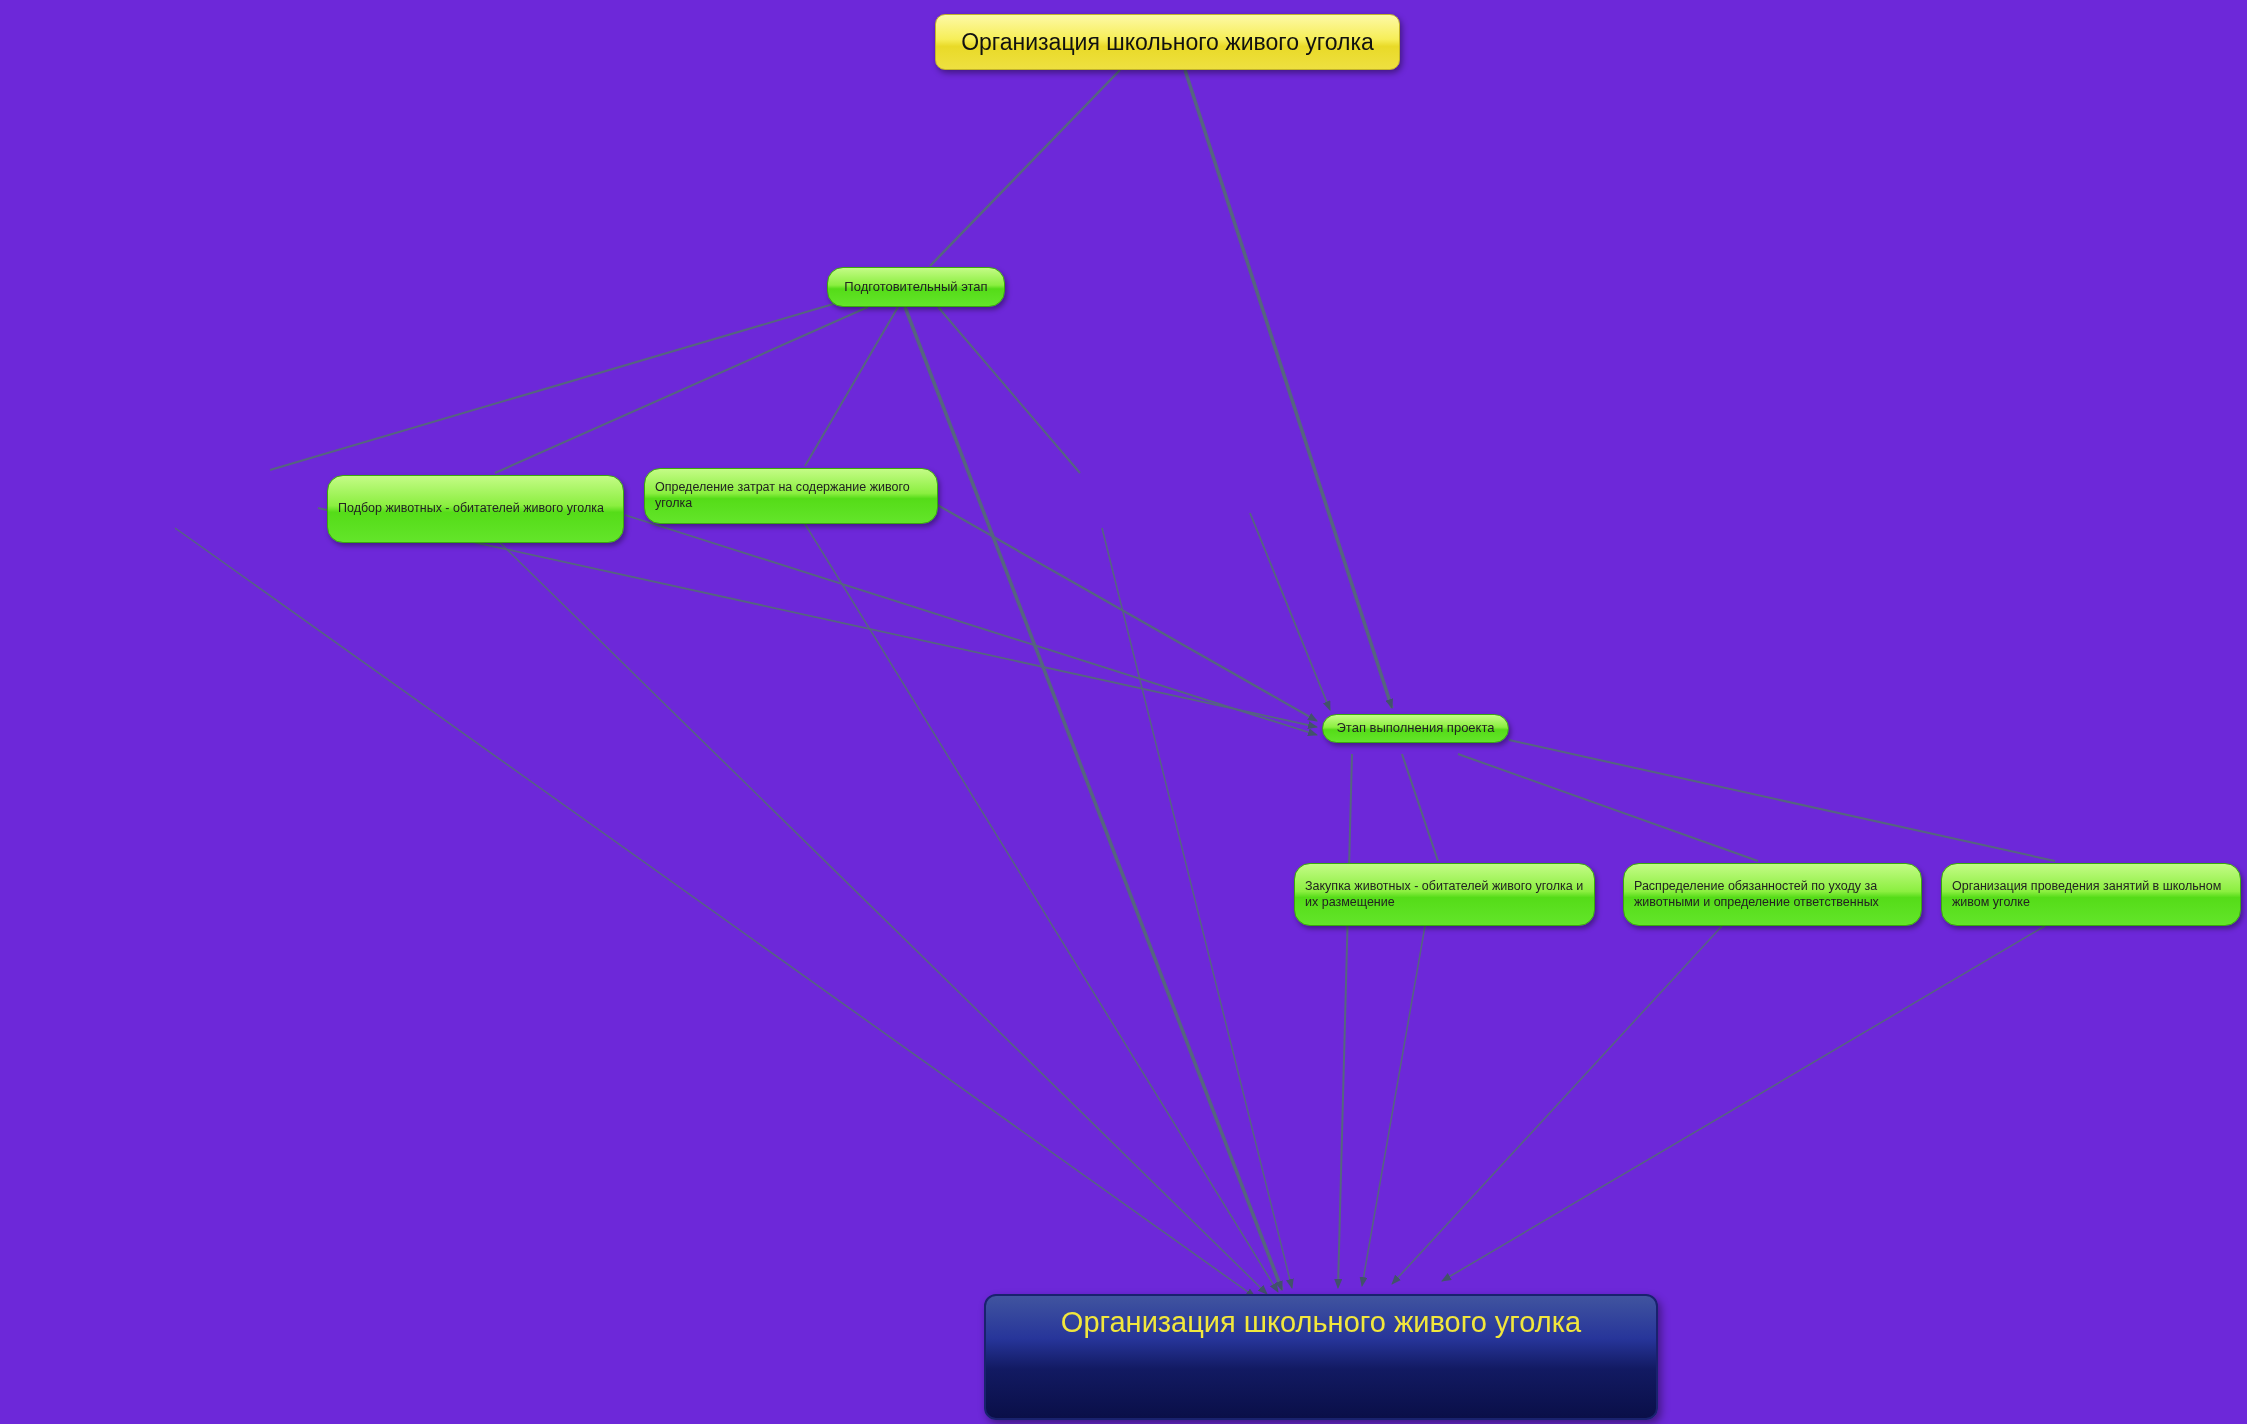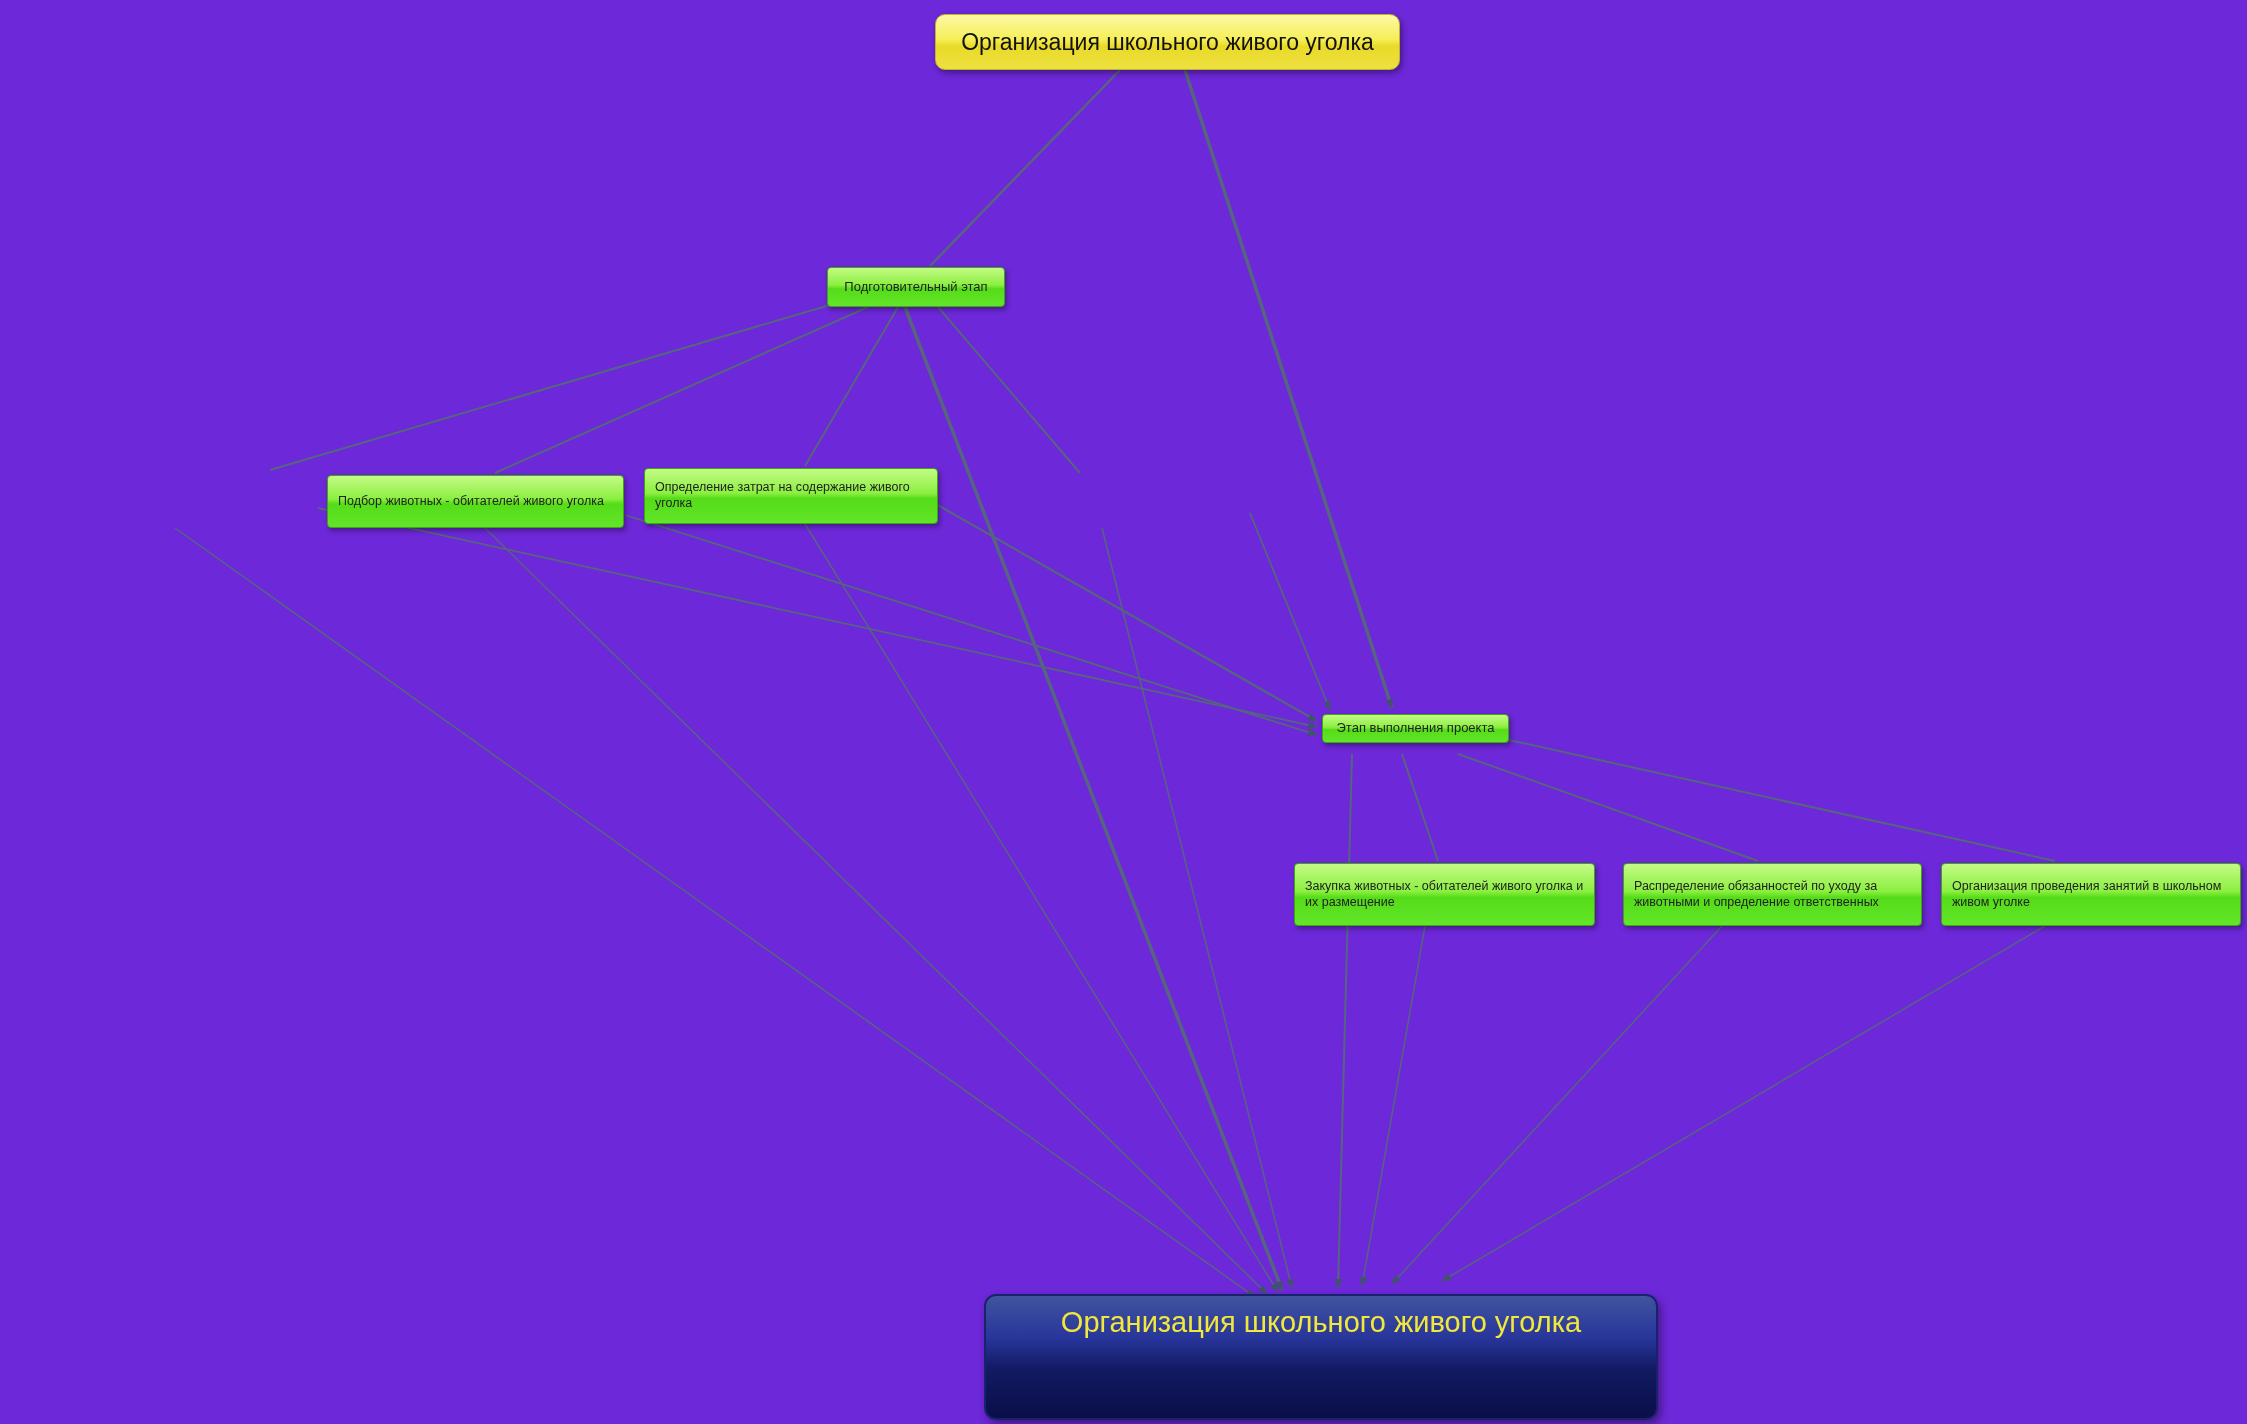--- a/index.html
+++ b/index.html
@@ -26,21 +26,21 @@
     position: absolute;
     z-index: 1;
     box-sizing: border-box;
     display: flex;
     align-items: center;
     cursor: pointer;
   }
   .node-green {
     background: linear-gradient(180deg, #c4fb86 0%, #8bef40 45%, #55dc18 55%, #63e52a 100%);
     border: 1px solid #3aa80e;
-    border-radius: 4px;
+    border-radius: 16px;
     box-shadow: 2px 3px 5px rgba(0,0,0,0.35);
     color: #222222;
     font-size: 12.5px;
     line-height: 1.25;
     padding: 4px 10px;
   }
   .node-green.stage {
     justify-content: center;
     text-align: center;
     font-size: 13px;
@@ -64,21 +64,21 @@
     font-size: 29px;
     align-items: flex-start;
     justify-content: center;
     text-align: center;
     padding-top: 10px;
   }
   
   #n-root-top        { left: 935px;  top: 14px;   width: 465px; height: 56px; }
   #n-prep            { left: 827px;  top: 267px;  width: 178px; height: 40px; }
   #n-cabinet         { left: 14px;   top: 472px;  width: 303px; height: 56px; }
-  #n-animal-select   { left: 327px;  top: 475px;  width: 297px; height: 53px; }
+  #n-animal-select   { left: 327px;  top: 475px;  width: 297px; height: 68px; }
   #n-costs           { left: 644px;  top: 468px;  width: 294px; height: 56px; }
   #n-equipment       { left: 951px;  top: 475px;  width: 298px; height: 53px; }
   #n-exec            { left: 1322px; top: 714px;  width: 187px; height: 29px; }
   #n-animal-purchase { left: 1294px; top: 863px;  width: 301px; height: 63px; }
   #n-duties          { left: 1623px; top: 863px;  width: 299px; height: 63px; }
   #n-lessons         { left: 1941px; top: 863px;  width: 300px; height: 63px; }
   #n-root-bottom     { left: 984px;  top: 1294px; width: 674px; height: 126px; }
   .edge { stroke: #55657f; fill: none; }
 </style>
 </head>

